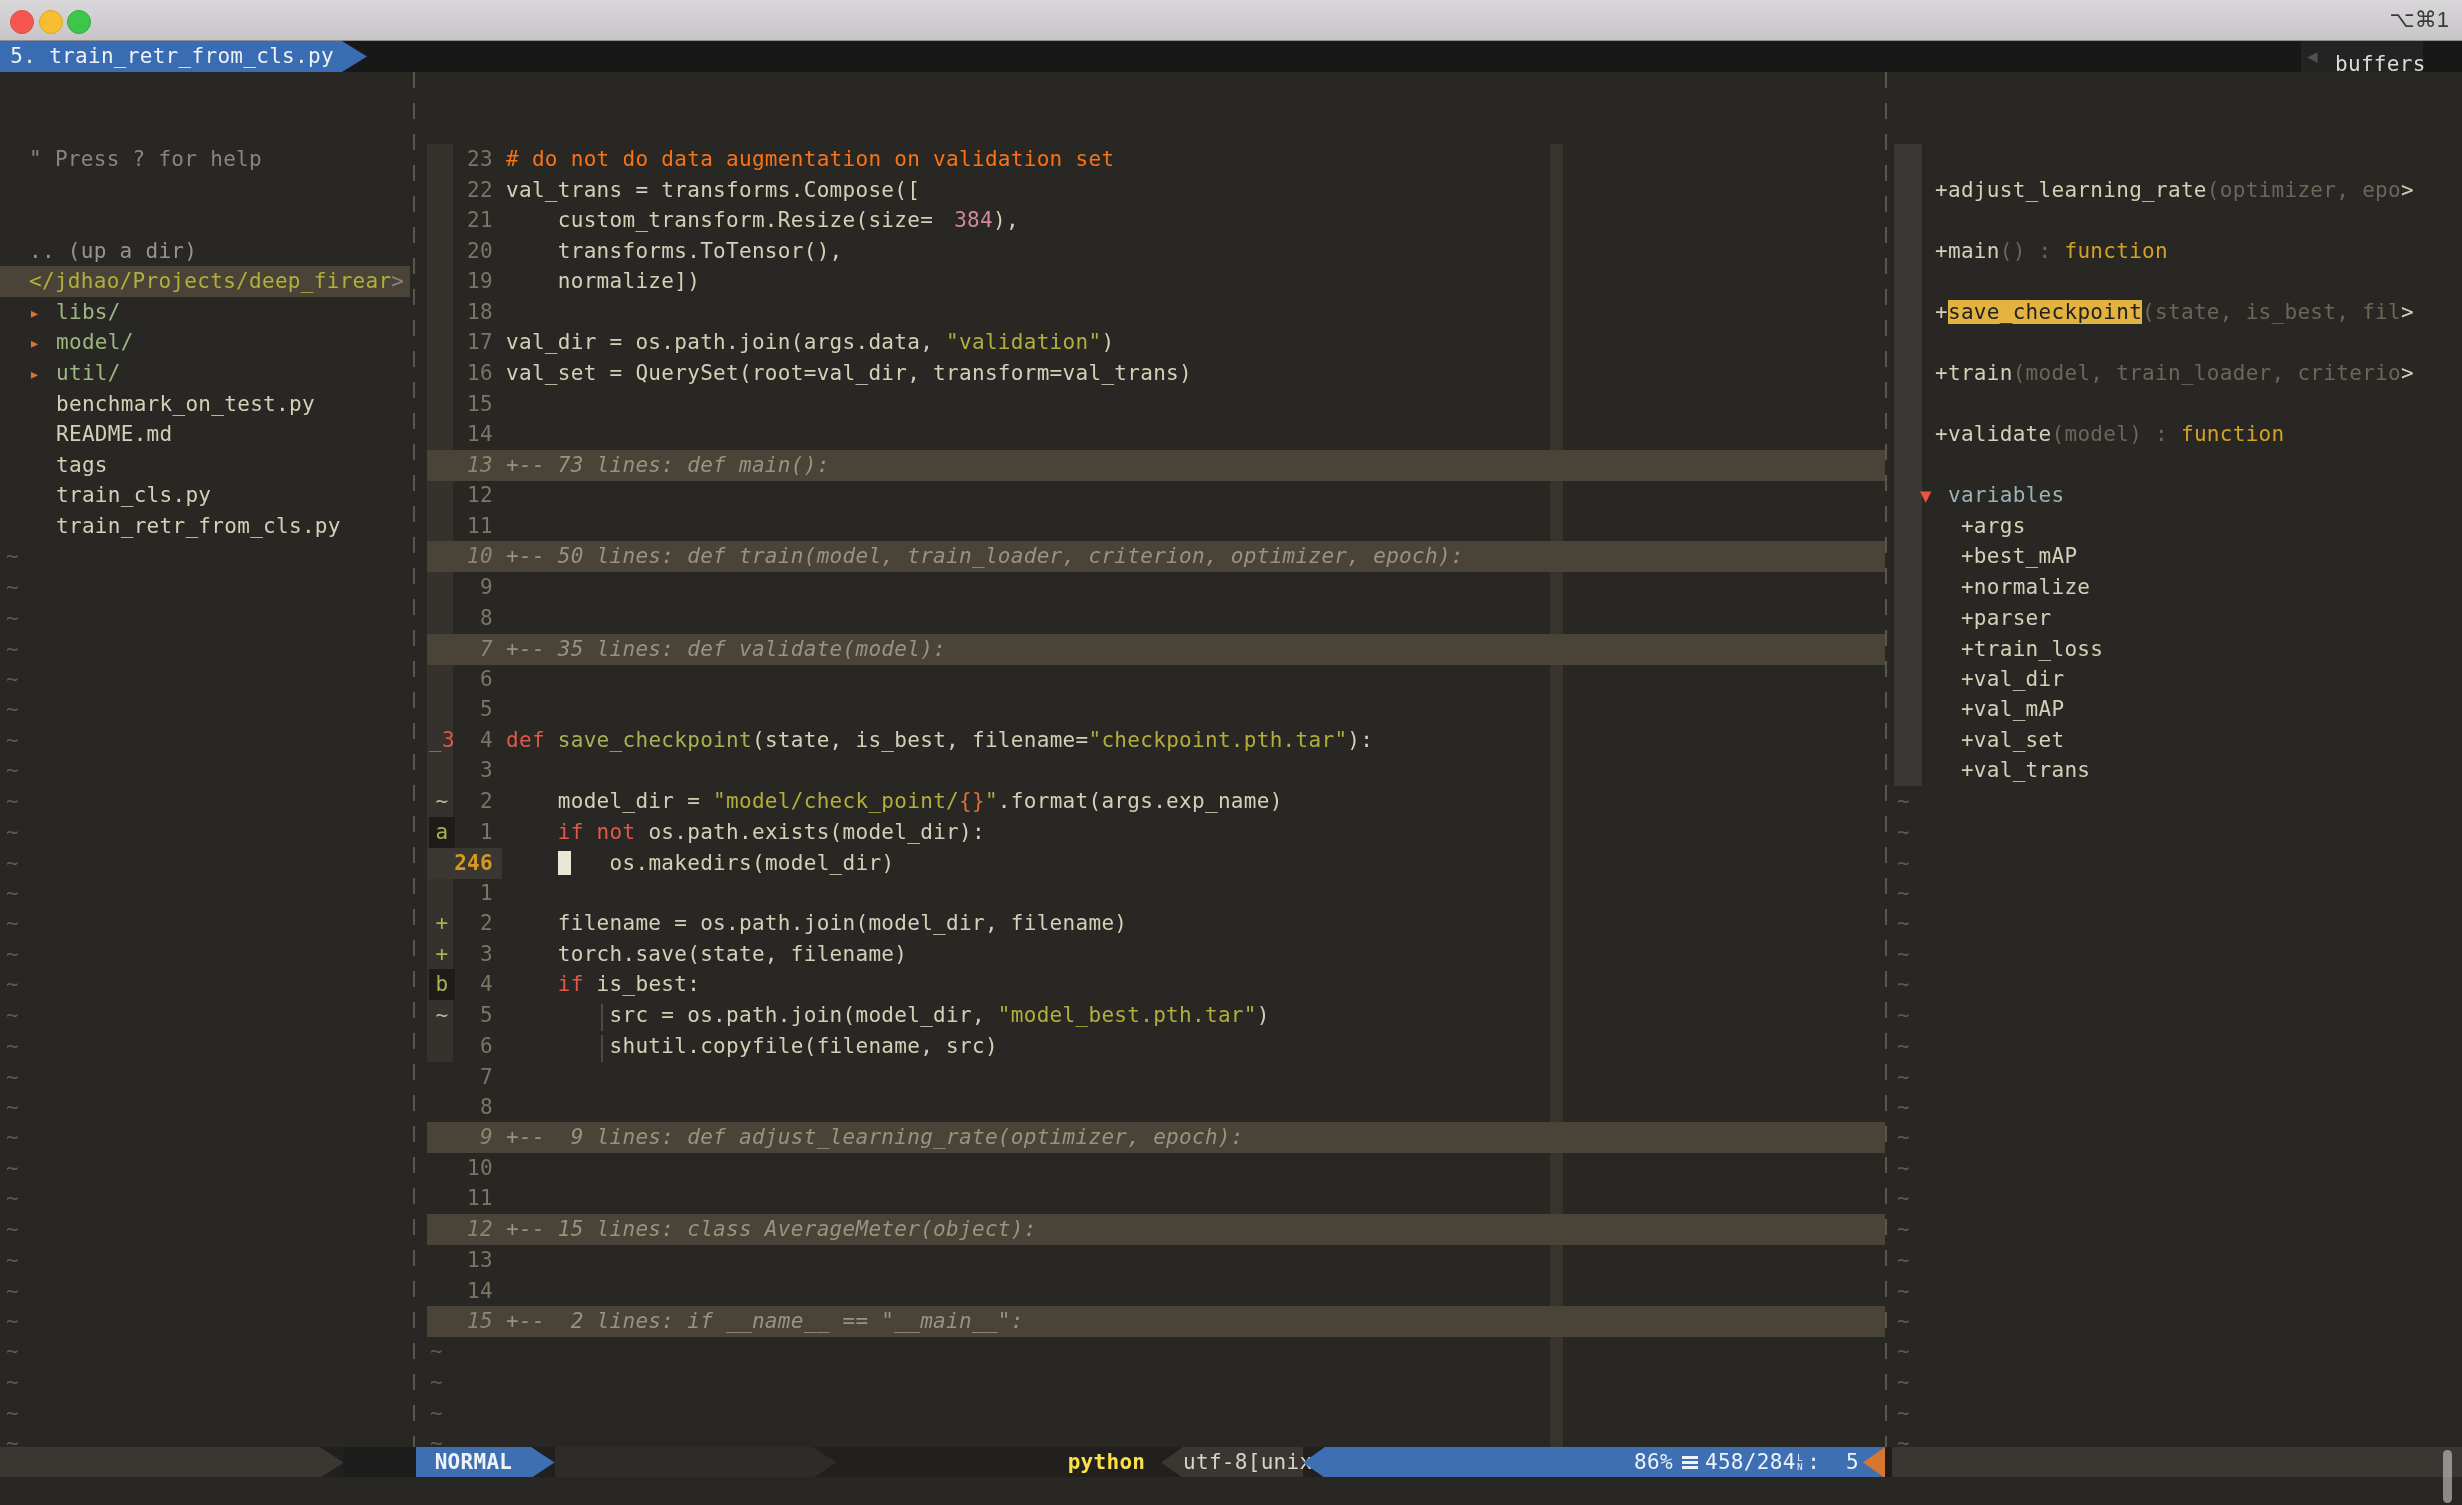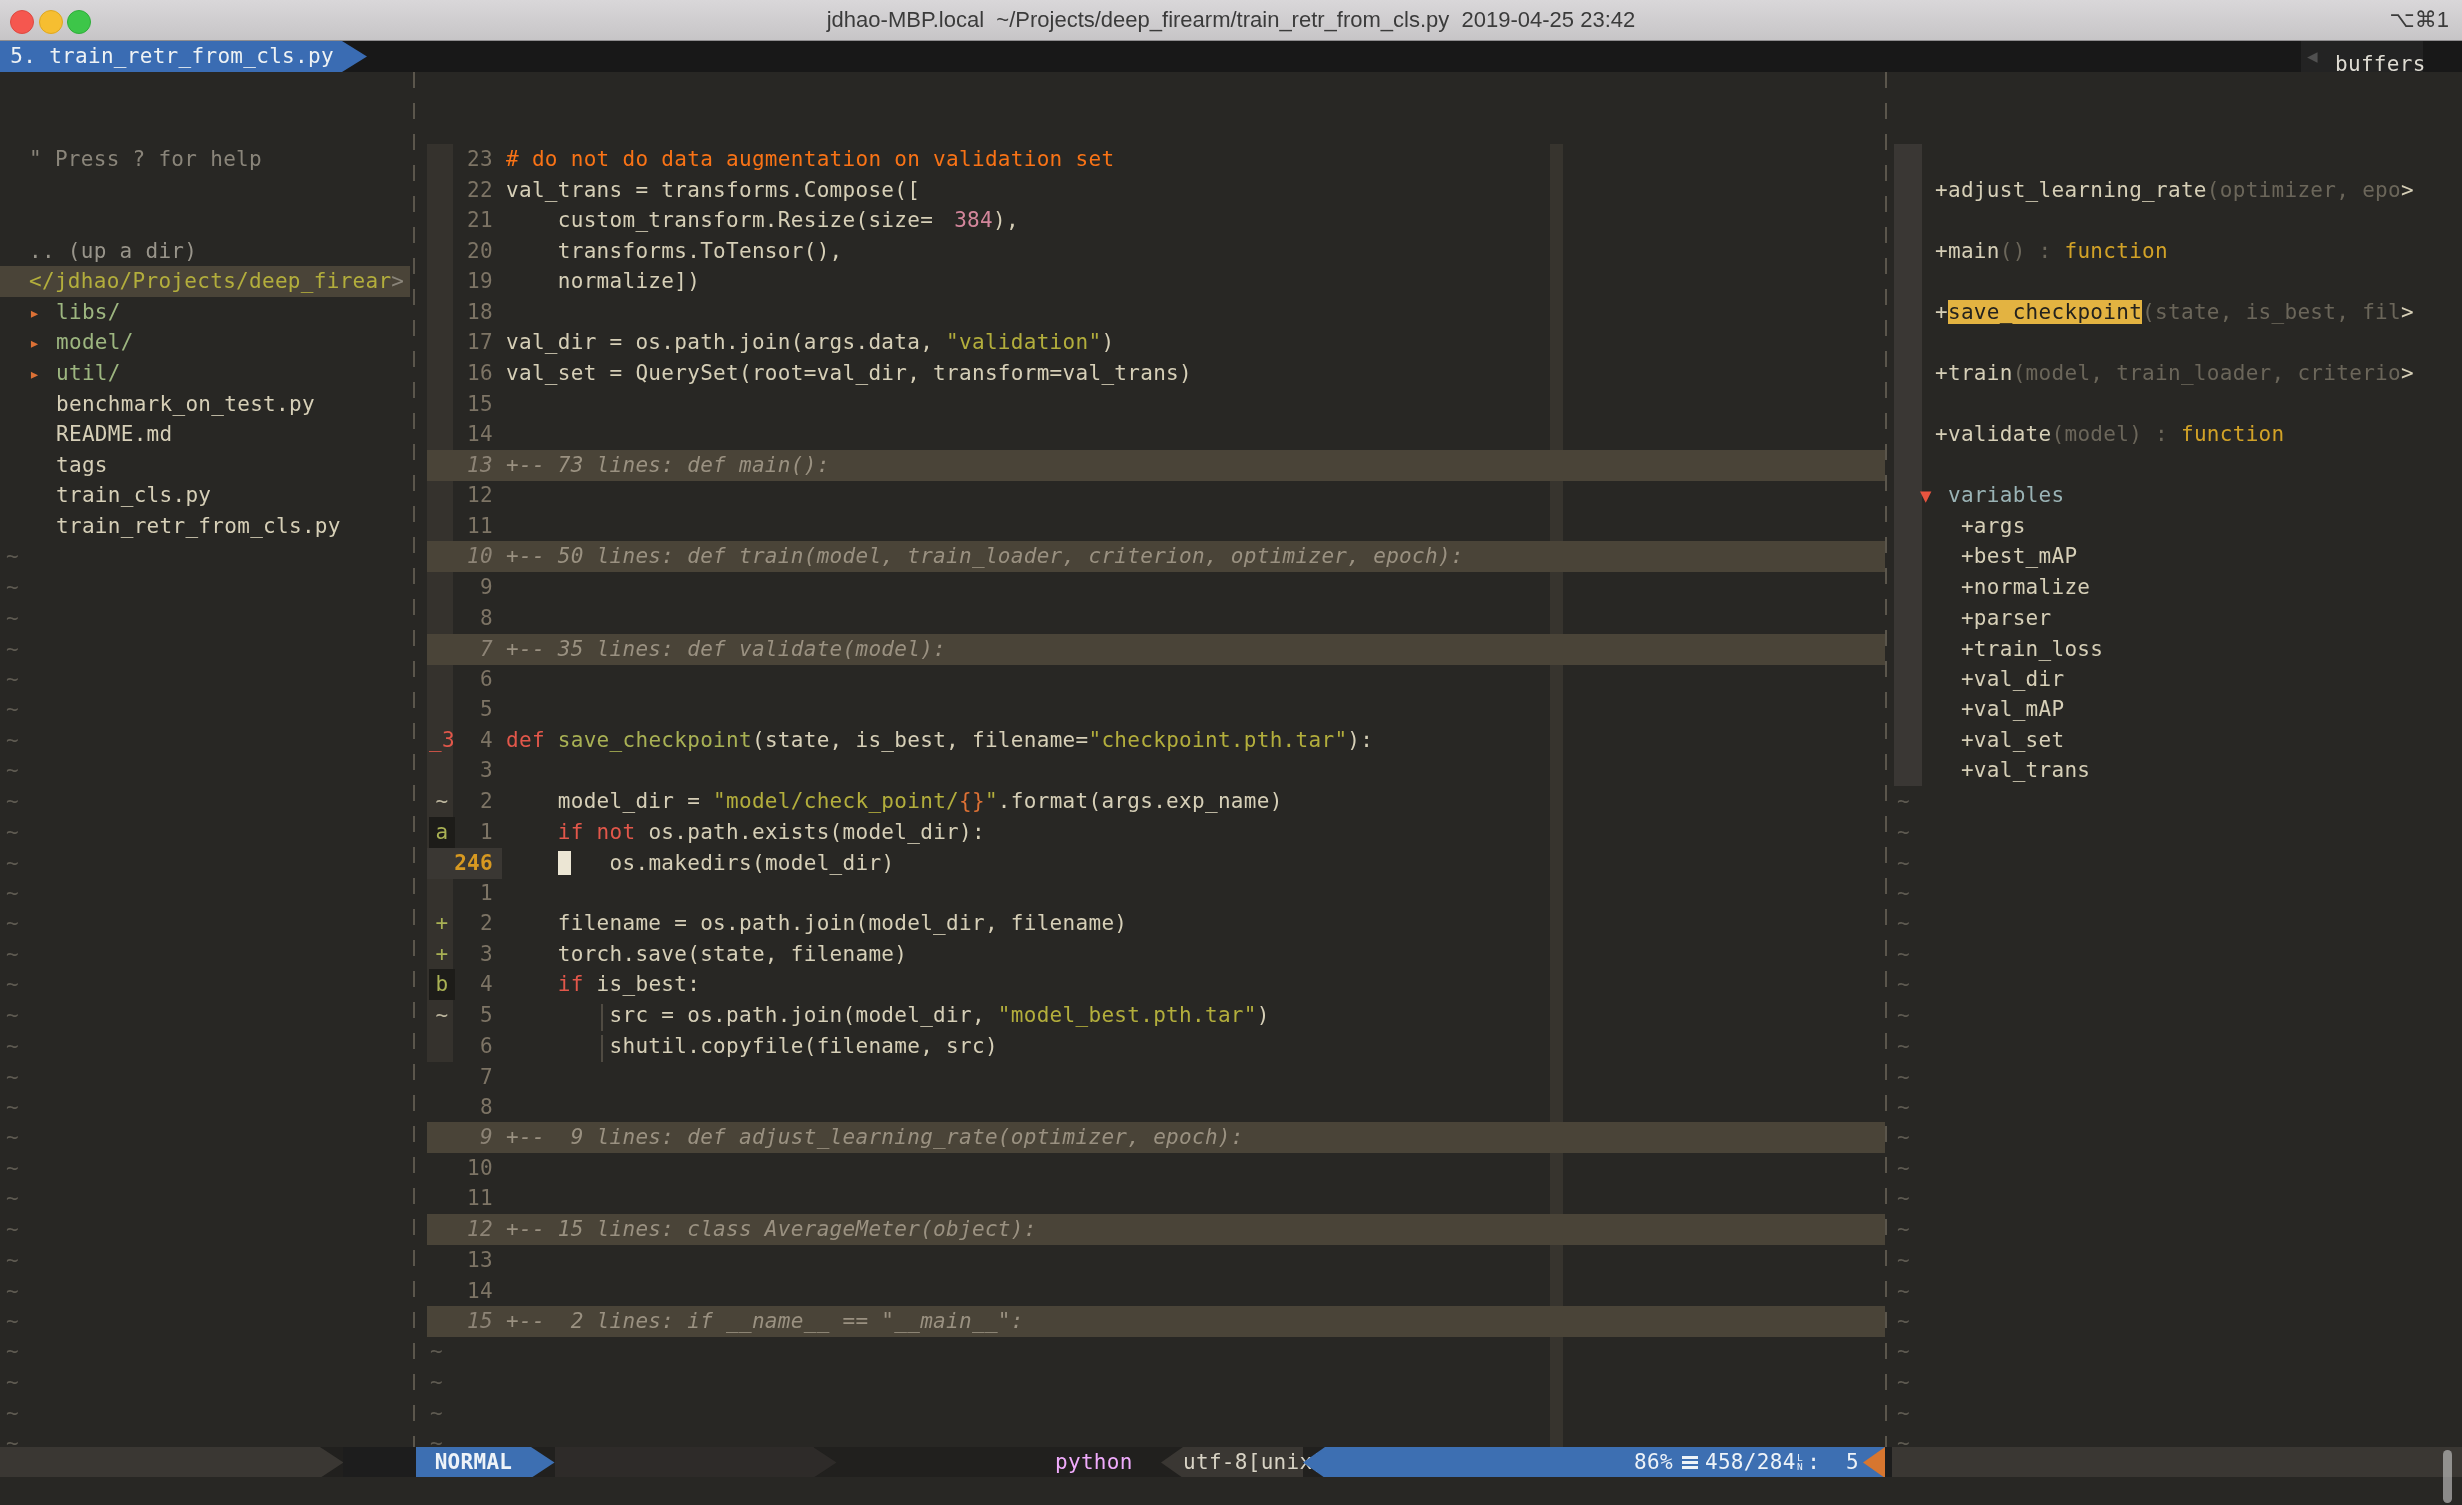--- a/index.html
+++ b/index.html
@@ -78,21 +78,21 @@
   .arr-r{clip-path:polygon(0 0,100% 50%,0 100%);} .arr-l{clip-path:polygon(100% 0,0 50%,100% 100%);}
   #sl-cwd{left:0;width:320px;background:#3a3733;} #sl-cwd span{margin-left:13px;color:#8d897e;}
   #sl-cwd-arr{left:320px;width:23.5px;background:#3a3733;}
   #sl-dark1{left:343px;width:73px;background:#1d1d1d;}
   #sl-mode{left:416px;width:115px;background:#3d6fb2;text-align:center;color:#eef3f8;font-weight:bold;}
   #sl-mode-arr{left:531px;width:23.5px;background:#3d6fb2;}
   #sl-git{left:555px;width:259px;background:#2e2b29;color:#e8e3d6;}
   #sl-git-arr{left:813px;width:23.5px;background:#2e2b29;}
   #sl-file{left:837px;width:324px;background:#21201e;}
   #sl-file span{margin-left:14.7px;color:#8d897e;}
-  #sl-ft{left:1055px;width:103px;text-align:left;color:#f0abfc;background:rgba(0,0,0,0);}
+  #sl-ft{left:1055px;width:103px;text-align:center;color:#fde047;background:rgba(0,0,0,0);font-weight:bold;}
   #sl-enc-arr{left:1161px;width:22px;background:#3a3733;}
   #sl-enc{left:1183px;width:120px;background:#3a3733;text-align:center;color:#d8d3c5;}
   #sl-blue-arr{left:1303px;width:22px;background:#3d6fb2;}
   #sl-blue{left:1325px;width:560px;background:#3d6fb2;color:#eef3f8;}
   #sl-blue-inner{position:absolute;right:26px;top:0;height:31px;display:flex;align-items:center;}
   #sl-warn-arr{left:1863px;width:22px;background:#d7762f;}
   #sl-gap{left:1885px;width:7.3px;background:#1d1d1d;}
   #sl-tag{left:1892px;width:570px;background:#3a3733;} #sl-tag span{margin-left:14.7px;color:#8d897e;}
   
   #branch-icon{display:inline-block;vertical-align:middle;margin:0 2.9px 4.4px 10.3px;}
@@ -107,21 +107,20 @@
   #scrollbar{position:absolute;left:2443px;top:1450px;width:8.8px;height:53px;border-radius:4.4px;
     background:rgba(205,205,205,.6);}
 </style>
 </head>
 <body>
 
 <div id="titlebar">
   <div class="tl" id="tl-red"></div>
   <div class="tl" id="tl-yellow"></div>
   <div class="tl" id="tl-green"></div>
-  <span id="title-text">jdhao-MBP.local  ~/Projects/deep_firearm/train_retr_from_cls.py  2019-04-25 23:42</span>
   <span id="title-shortcut">⌥⌘1</span>
 </div>
 
 <div id="tabline" class="mono">
   <div id="tab-active">
     <span>5. train_retr_from_cls.py</span>
   </div>
   <div id="tab-arrow"></div>
   <div id="buffers-bg"></div>
   <span id="buffers-tri">◀</span>

